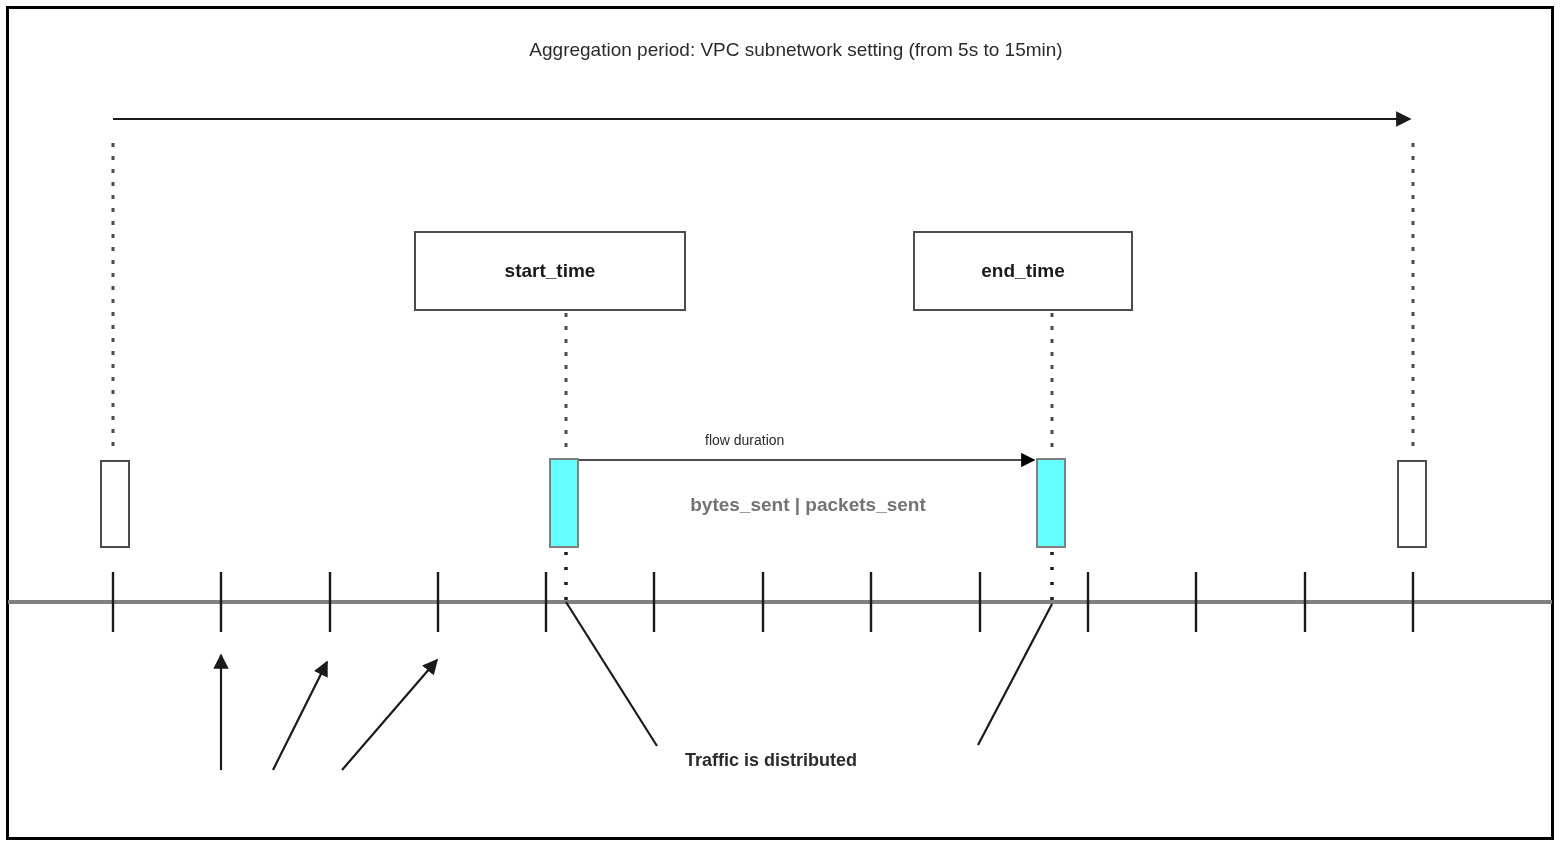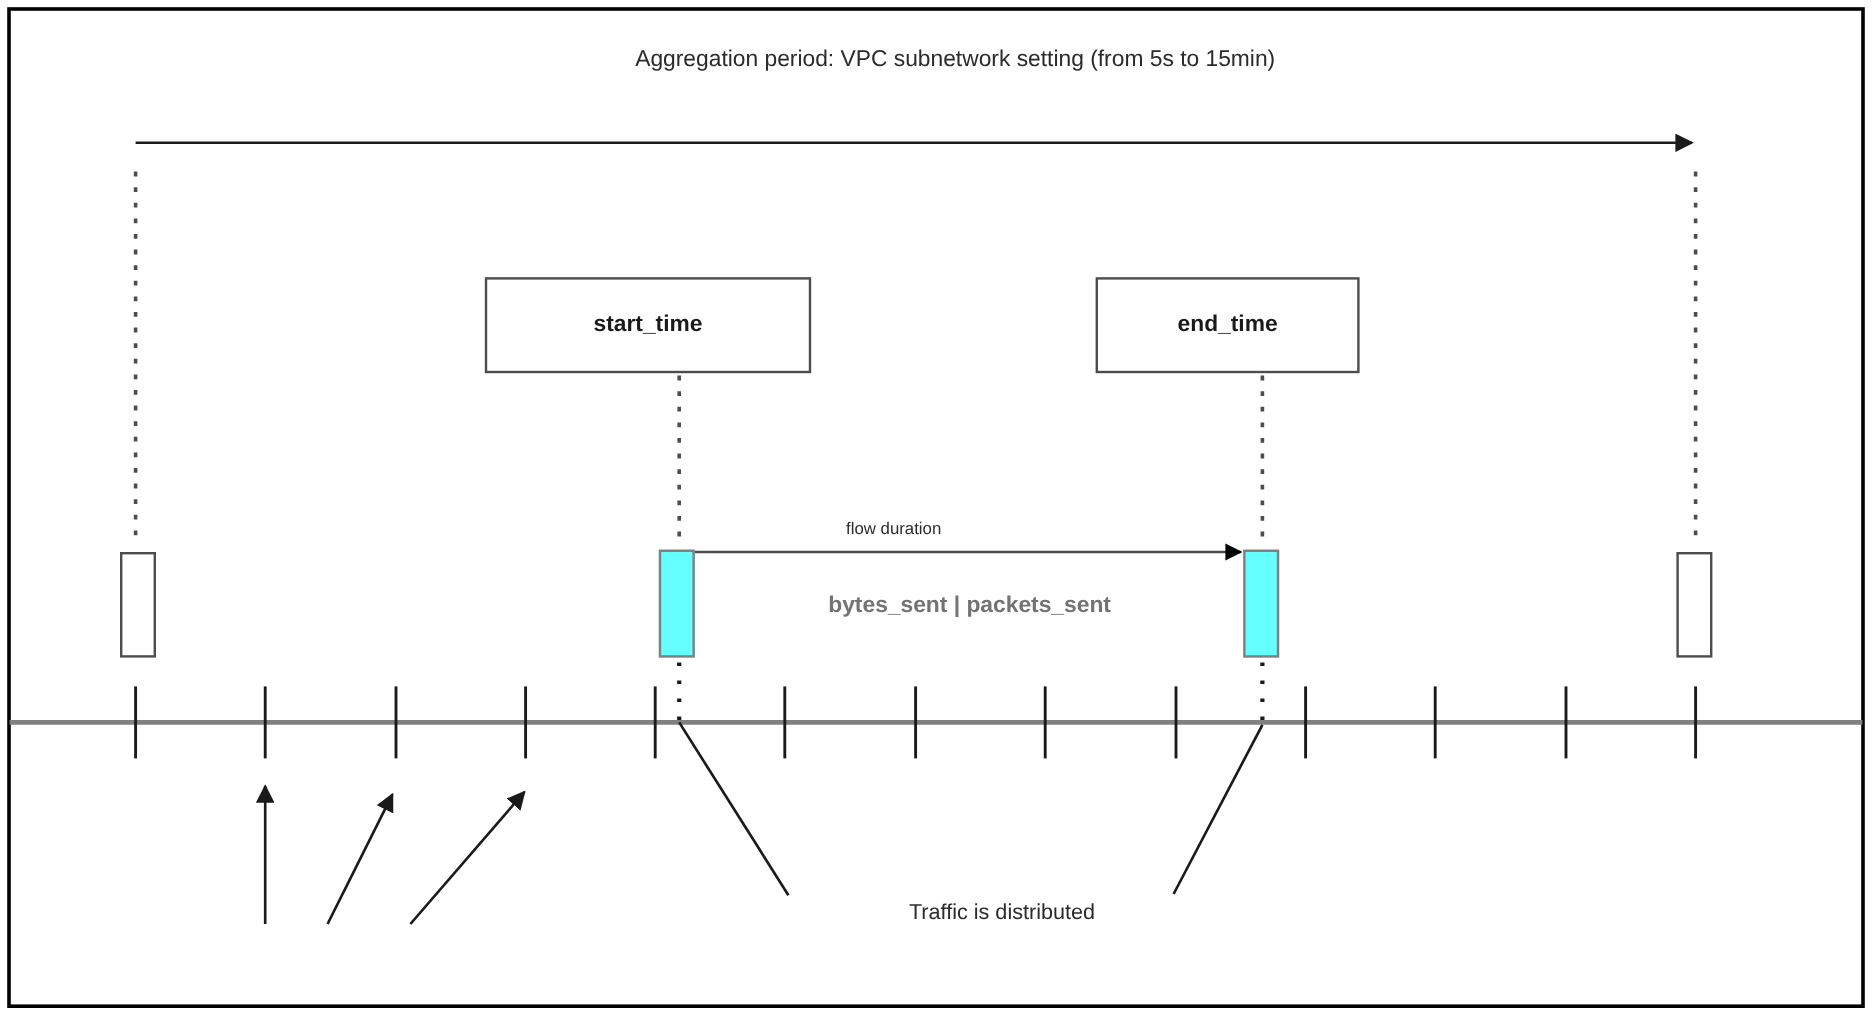--- a/index.html
+++ b/index.html
@@ -51,21 +51,21 @@
     border: 2px solid #4d4d4d;
     background: #ffffff;
     box-sizing: border-box;
     display: flex;
     align-items: center;
     justify-content: center;
     font-weight: bold;
     font-size: 19px;
     color: #1a1a1a;
   }
-  #box-start { left: 404px; top: 231px; width: 272px; height: 80px; }
+  #box-start { left: 414px; top: 231px; width: 272px; height: 80px; }
   #box-end   { left: 913px; top: 231px; width: 220px; height: 80px; }
 
   .plainbar {
     position: absolute;
     background: #ffffff;
     border: 2px solid #4d4d4d;
     box-sizing: border-box;
   }
   #bar-left  { left: 100px; top: 460px; width: 30px; height: 88px; }
   #bar-right { left: 1397px; top: 460px; width: 30px; height: 88px; }
@@ -98,23 +98,24 @@
     font-size: 19px;
     left: 50px;
     top: 778px;
     text-align: left;
   }
   .traffic-lbl {
     font-size: 18px;
     left: 685px;
     top: 748px;
     width: 300px;
-    text-align: center;
+    text-align: left;
     line-height: 25px;
     white-space: normal;
+    font-weight: bold;
   }
 </style>
 </head>
 <body>
 
 <div id="canvas">
   <div id="frame-border"></div>
 
   <svg id="diagram" viewBox="0 0 1560 846" xmlns="http://www.w3.org/2000/svg">
     <defs>

